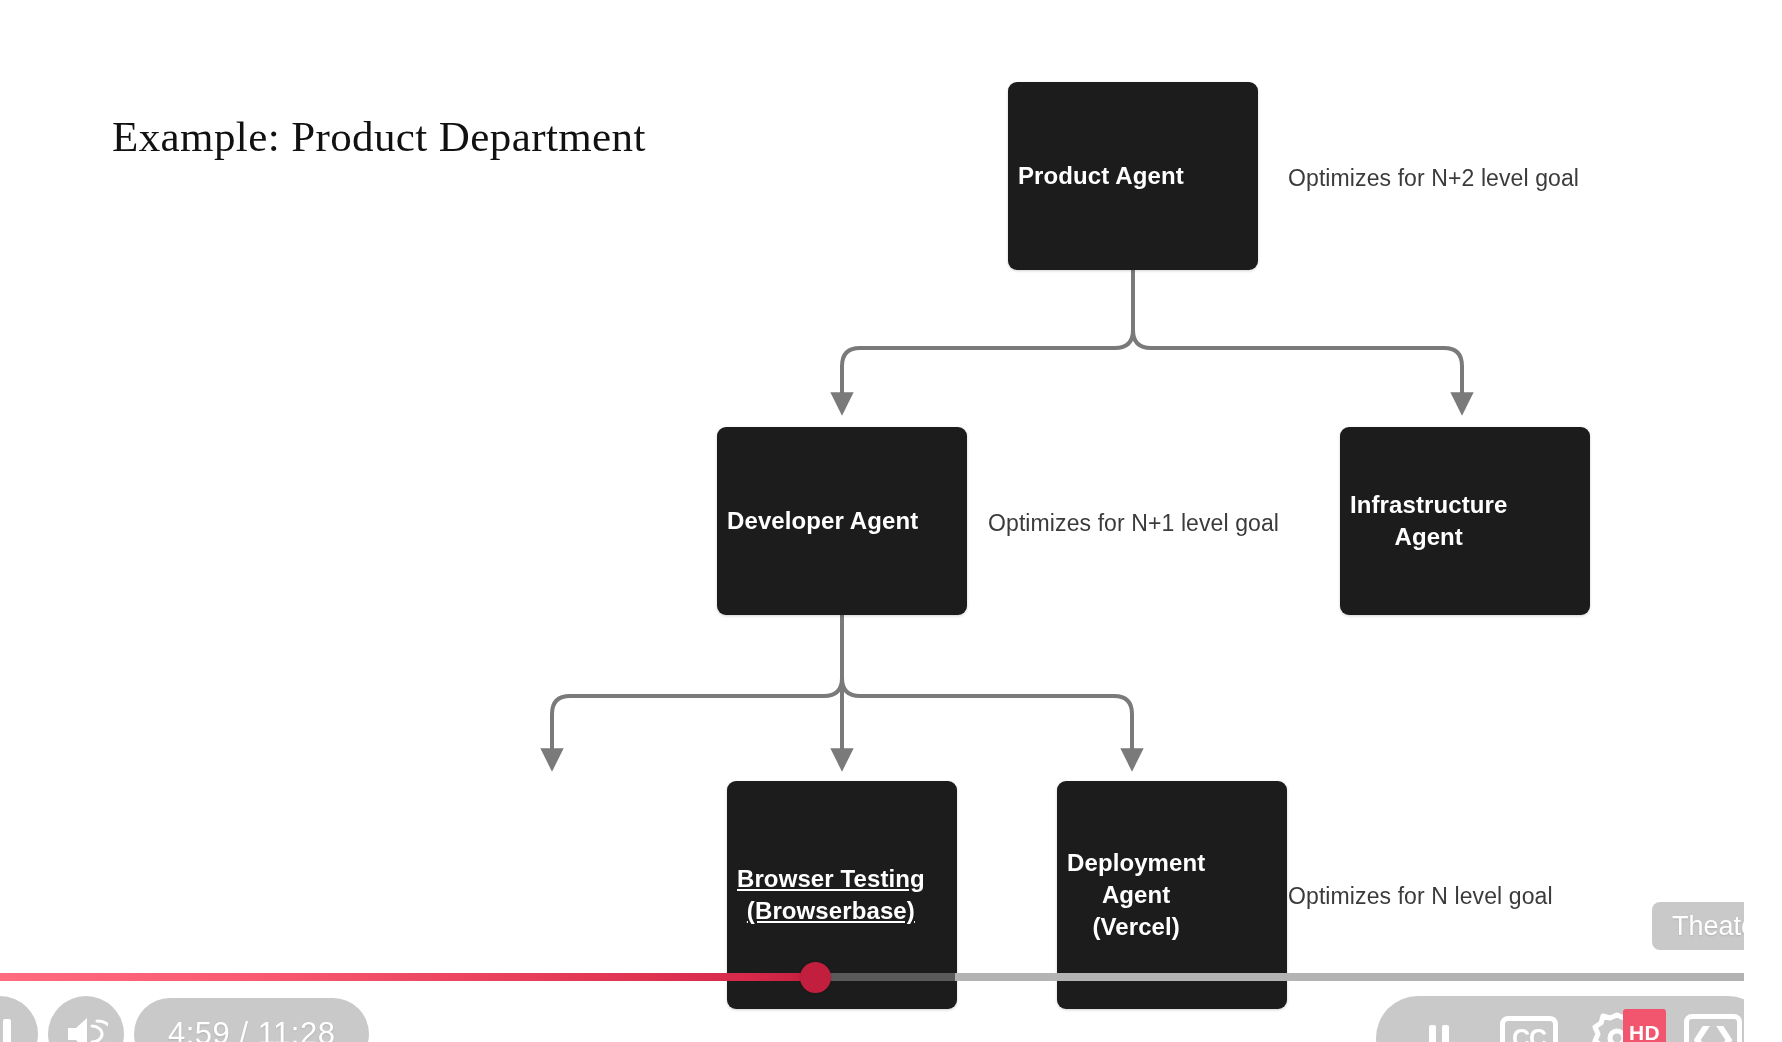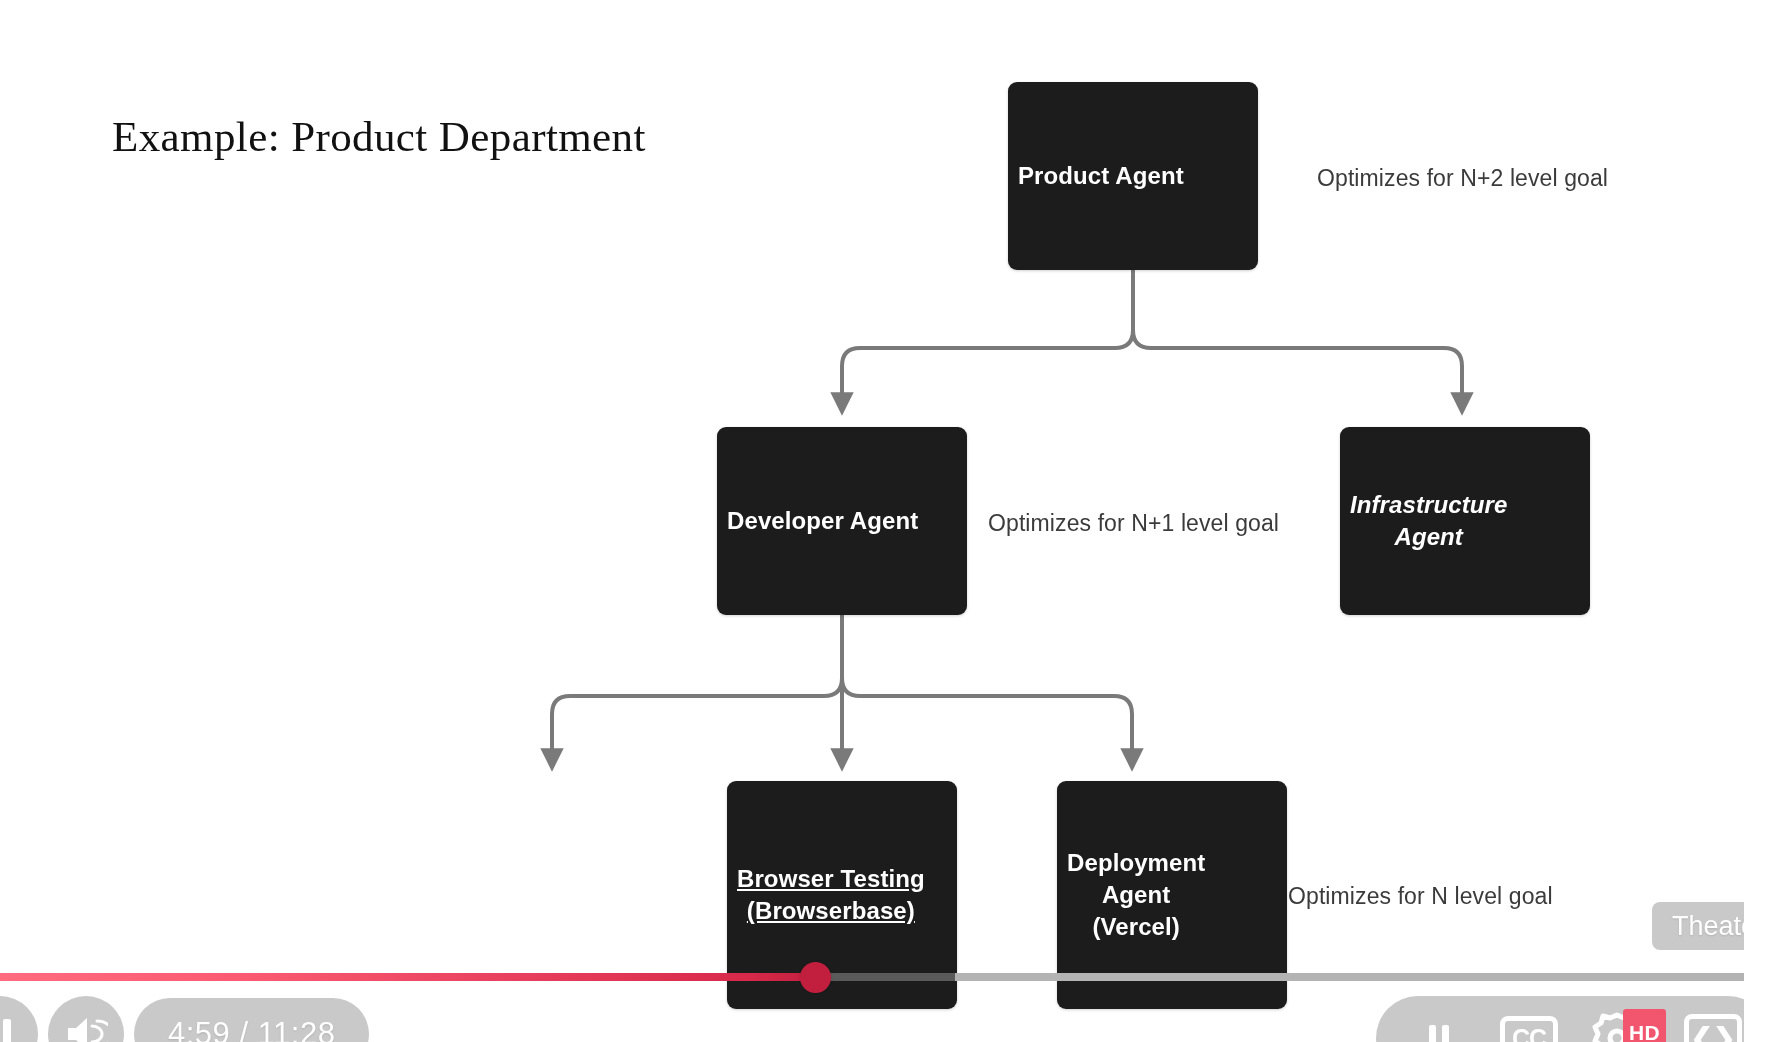--- a/index.html
+++ b/index.html
@@ -244,38 +244,38 @@
   </svg>
 
   <div class="node" style="left:1008px; top:82px; width:250px; height:188px;">
     <span class="node-label">Product Agent</span>
   </div>
 
   <div class="node" style="left:717px; top:427px; width:250px; height:188px;">
     <span class="node-label">Developer Agent</span>
   </div>
 
-  <div class="node" style="left:1340px; top:427px; width:250px; height:188px;font-style:italic;">
+  <div class="node" style="left:1340px; top:427px; width:250px; height:188px;">
     <span class="node-label">Infrastructure
 Agent</span>
   </div>
 
 
   <div class="node" style="left:727px; top:781px; width:230px; height:228px;text-decoration:underline;">
     <span class="node-label">Browser Testing
 (Browserbase)</span>
   </div>
 
   <div class="node" style="left:1057px; top:781px; width:230px; height:228px;">
     <span class="node-label">Deployment
 Agent
 (Vercel)</span>
   </div>
 
-  <div class="annotation" style="left:1317px; top:165px;">Optimizes for N+2 level goal</div>
+  <div class="annotation" style="left:1288px; top:165px;">Optimizes for N+2 level goal</div>
   <div class="annotation" style="left:988px; top:510px;">Optimizes for N+1 level goal</div>
   <div class="annotation" style="left:1288px; top:883px;">Optimizes for N level goal</div>
 
   <div id="tooltip-theater">
     <span>Theater m</span>
   </div>
 
   <div id="progress-bar-wrap">
     <div class="pb-track" id="pb-background"></div>
     <div class="pb-track" id="pb-loaded"></div>

